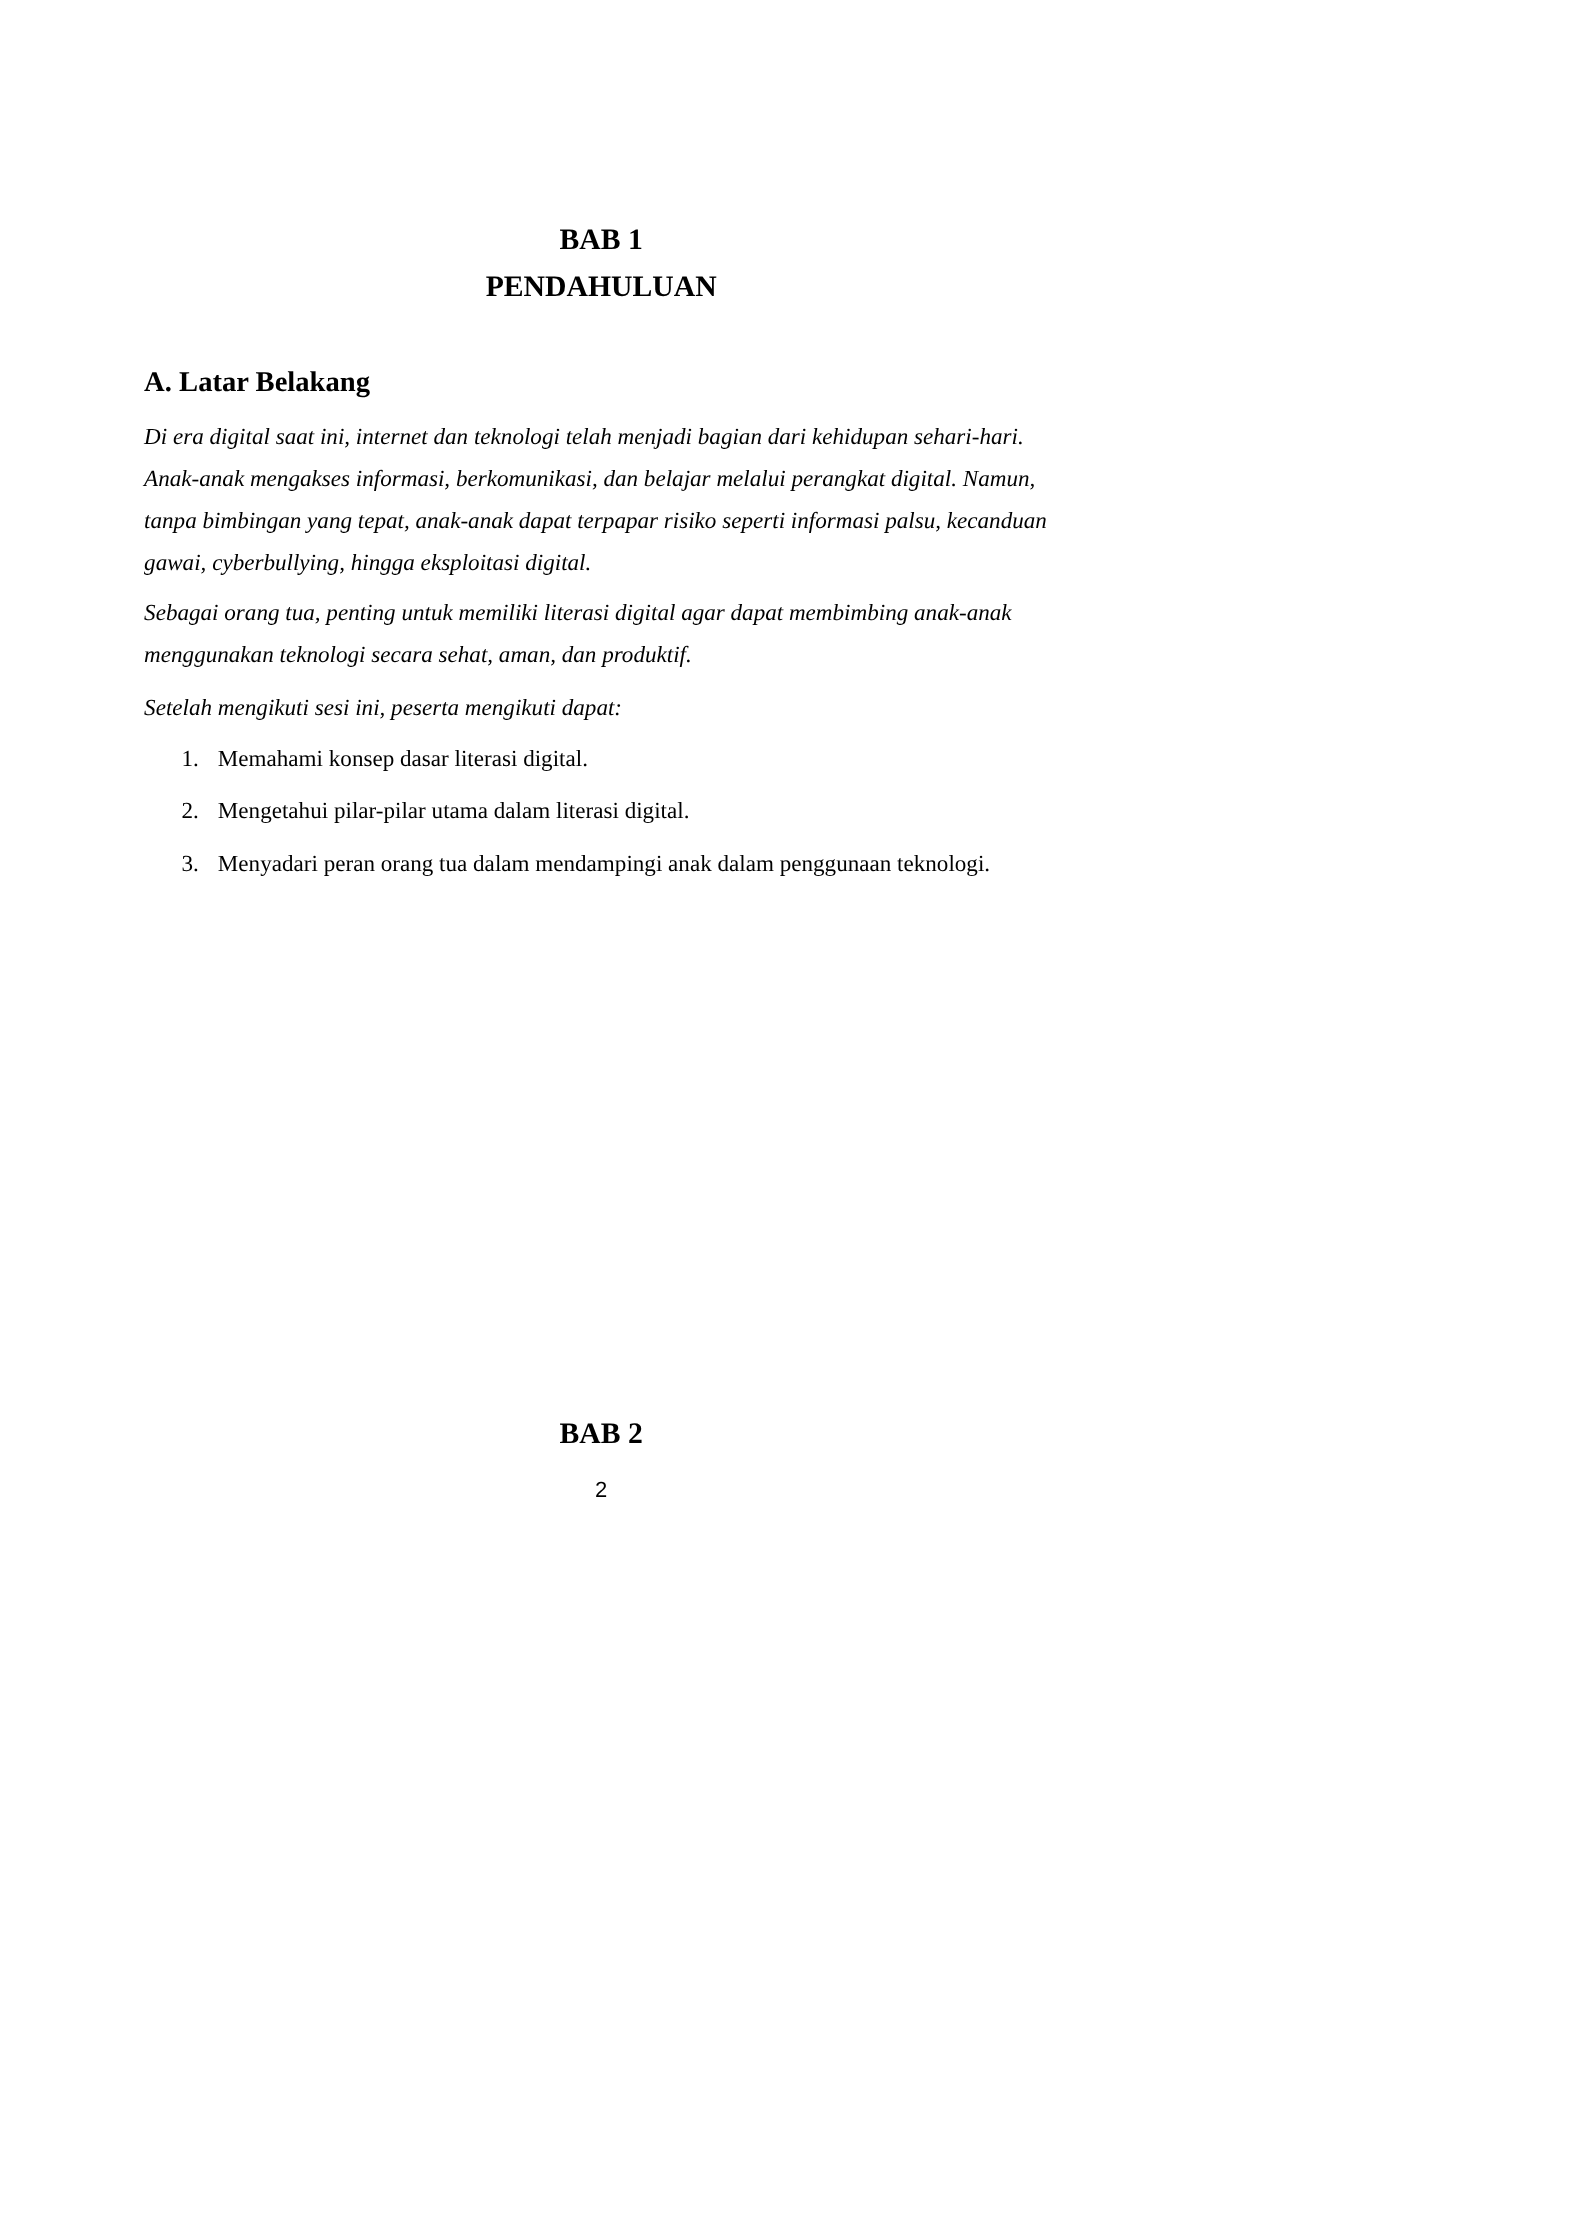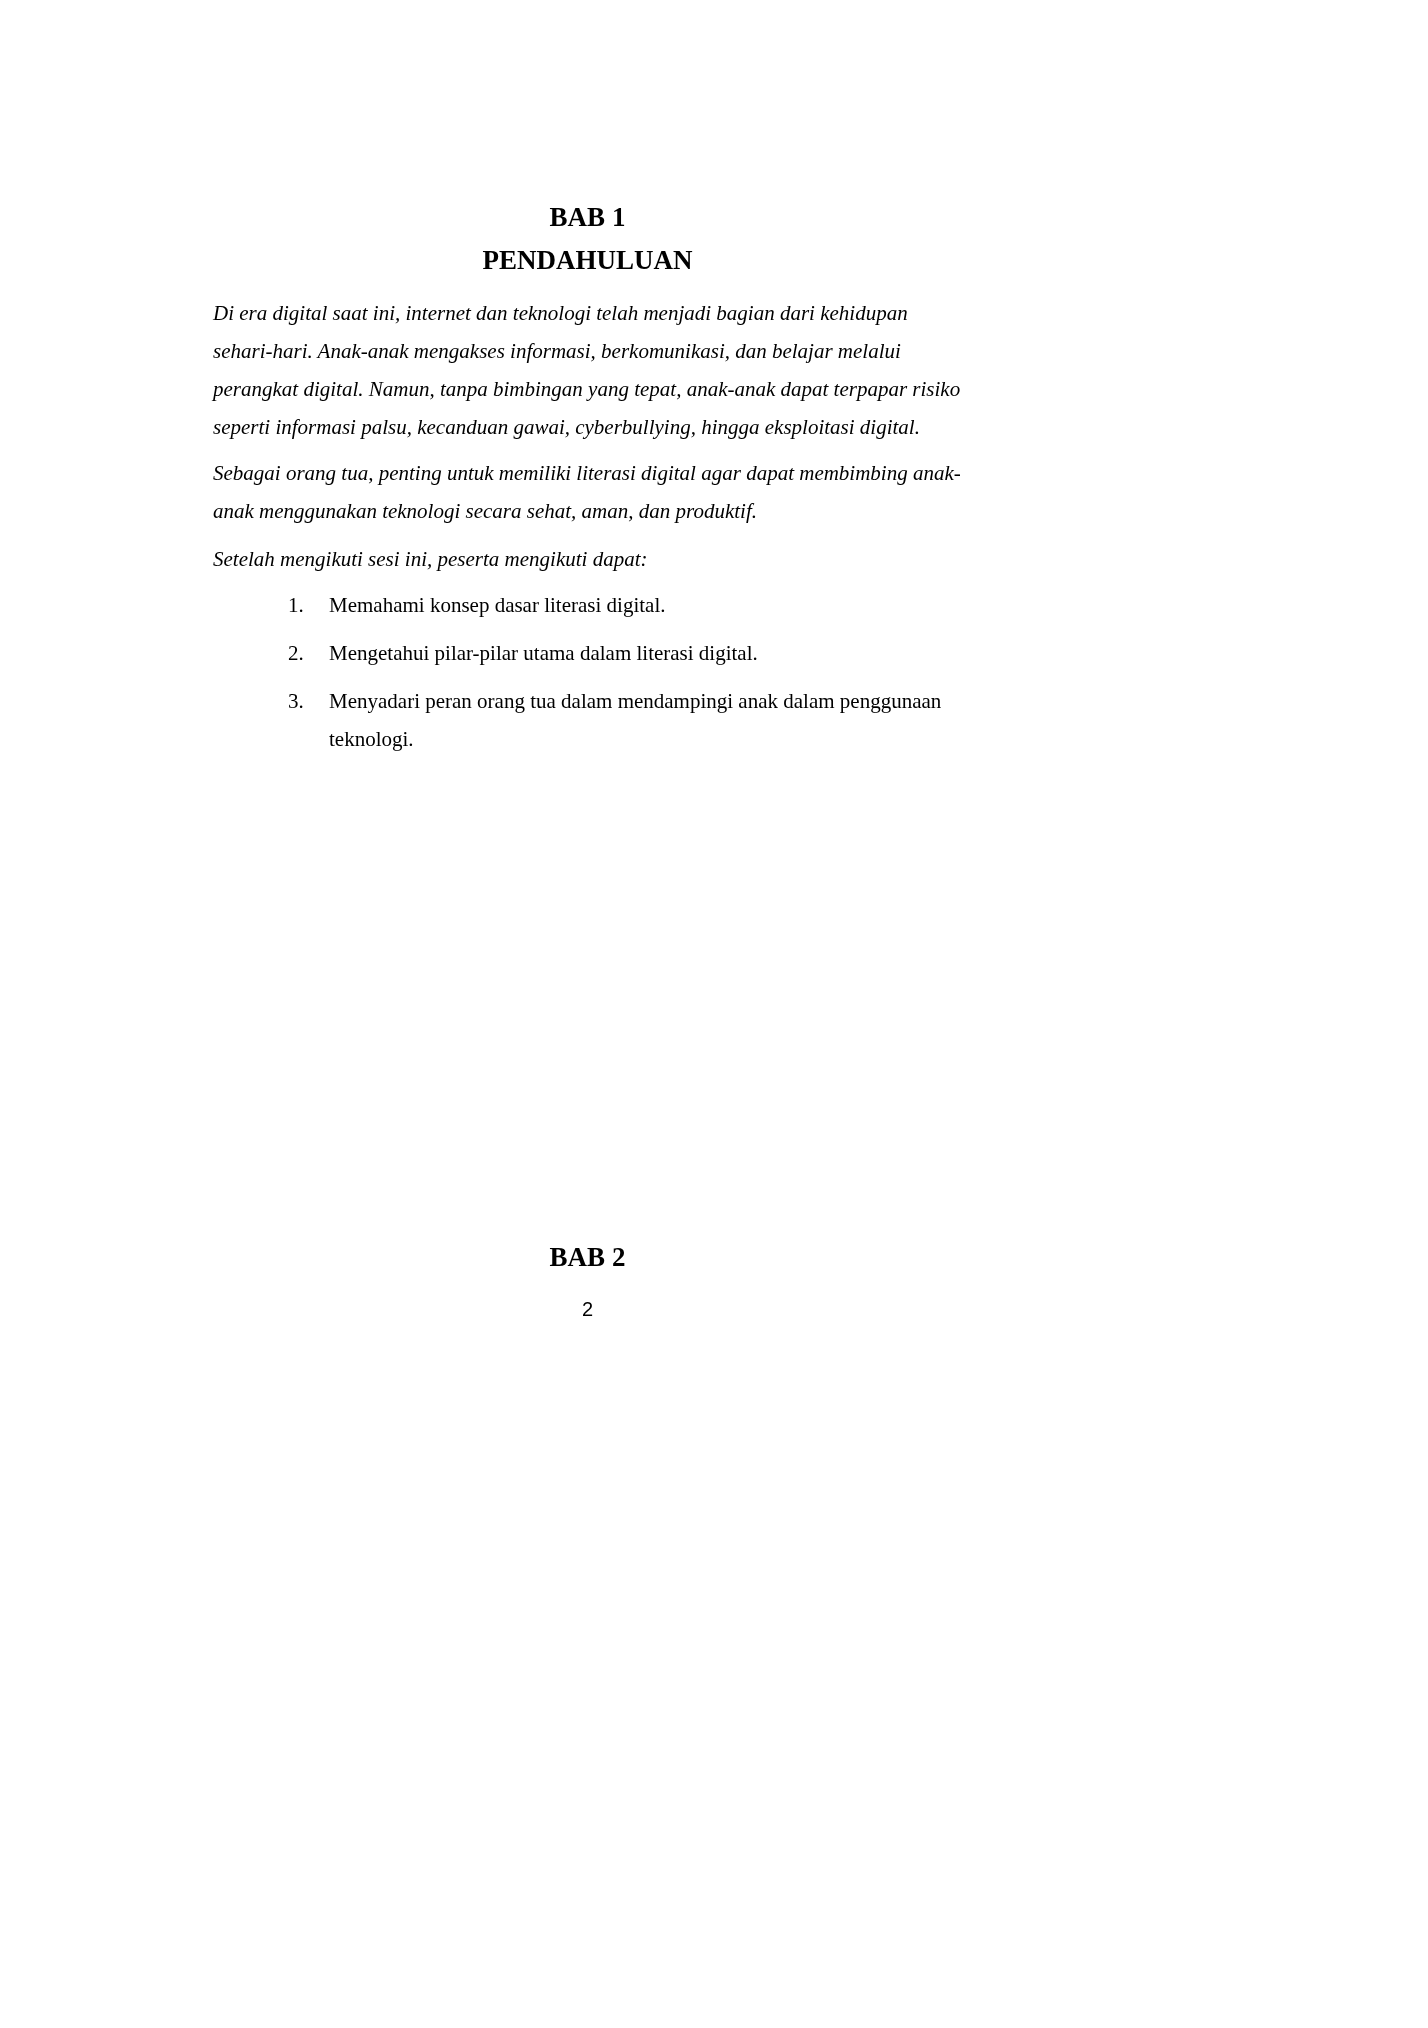--- a/index.html
+++ b/index.html
@@ -1,15 +1,15 @@
 <!DOCTYPE html>
 <html><head>
 <meta charset="utf-8">
 <style>
-  * { box-sizing: border-box; padding-left: 41px; }
+  * { box-sizing: border-box; }
   html, body {
     margin: 0;
     padding: 0;
     background: #ffffff;
   }
   .page {
     position: relative;
     width: 1428px;
     height: 2028px;
     background: #ffffff;
@@ -86,20 +86,21 @@
 </head>
 <body>
 
 <div class="page">
   <div class="content">
 
     <h1 class="chapter-heading">BAB 1</h1>
 
     <h1 class="chapter-heading">PENDAHULUAN</h1>
 
+    <h2 class="section-heading">A. Latar Belakang</h2>
 
     <p class="body-para">Di era digital saat ini, internet dan teknologi telah menjadi bagian dari kehidupan sehari-hari. Anak-anak mengakses informasi, berkomunikasi, dan belajar melalui perangkat digital. Namun, tanpa bimbingan yang tepat, anak-anak dapat terpapar risiko seperti informasi palsu, kecanduan gawai, cyberbullying, hingga eksploitasi digital.</p>
 
     <p class="body-para mt-sm">Sebagai orang tua, penting untuk memiliki literasi digital agar dapat membimbing anak-anak menggunakan teknologi secara sehat, aman, dan produktif.</p>
 
 
     <p class="body-para intro">Setelah mengikuti sesi ini, peserta mengikuti dapat:</p>
 
     <ol class="objective-list">
       <li>

